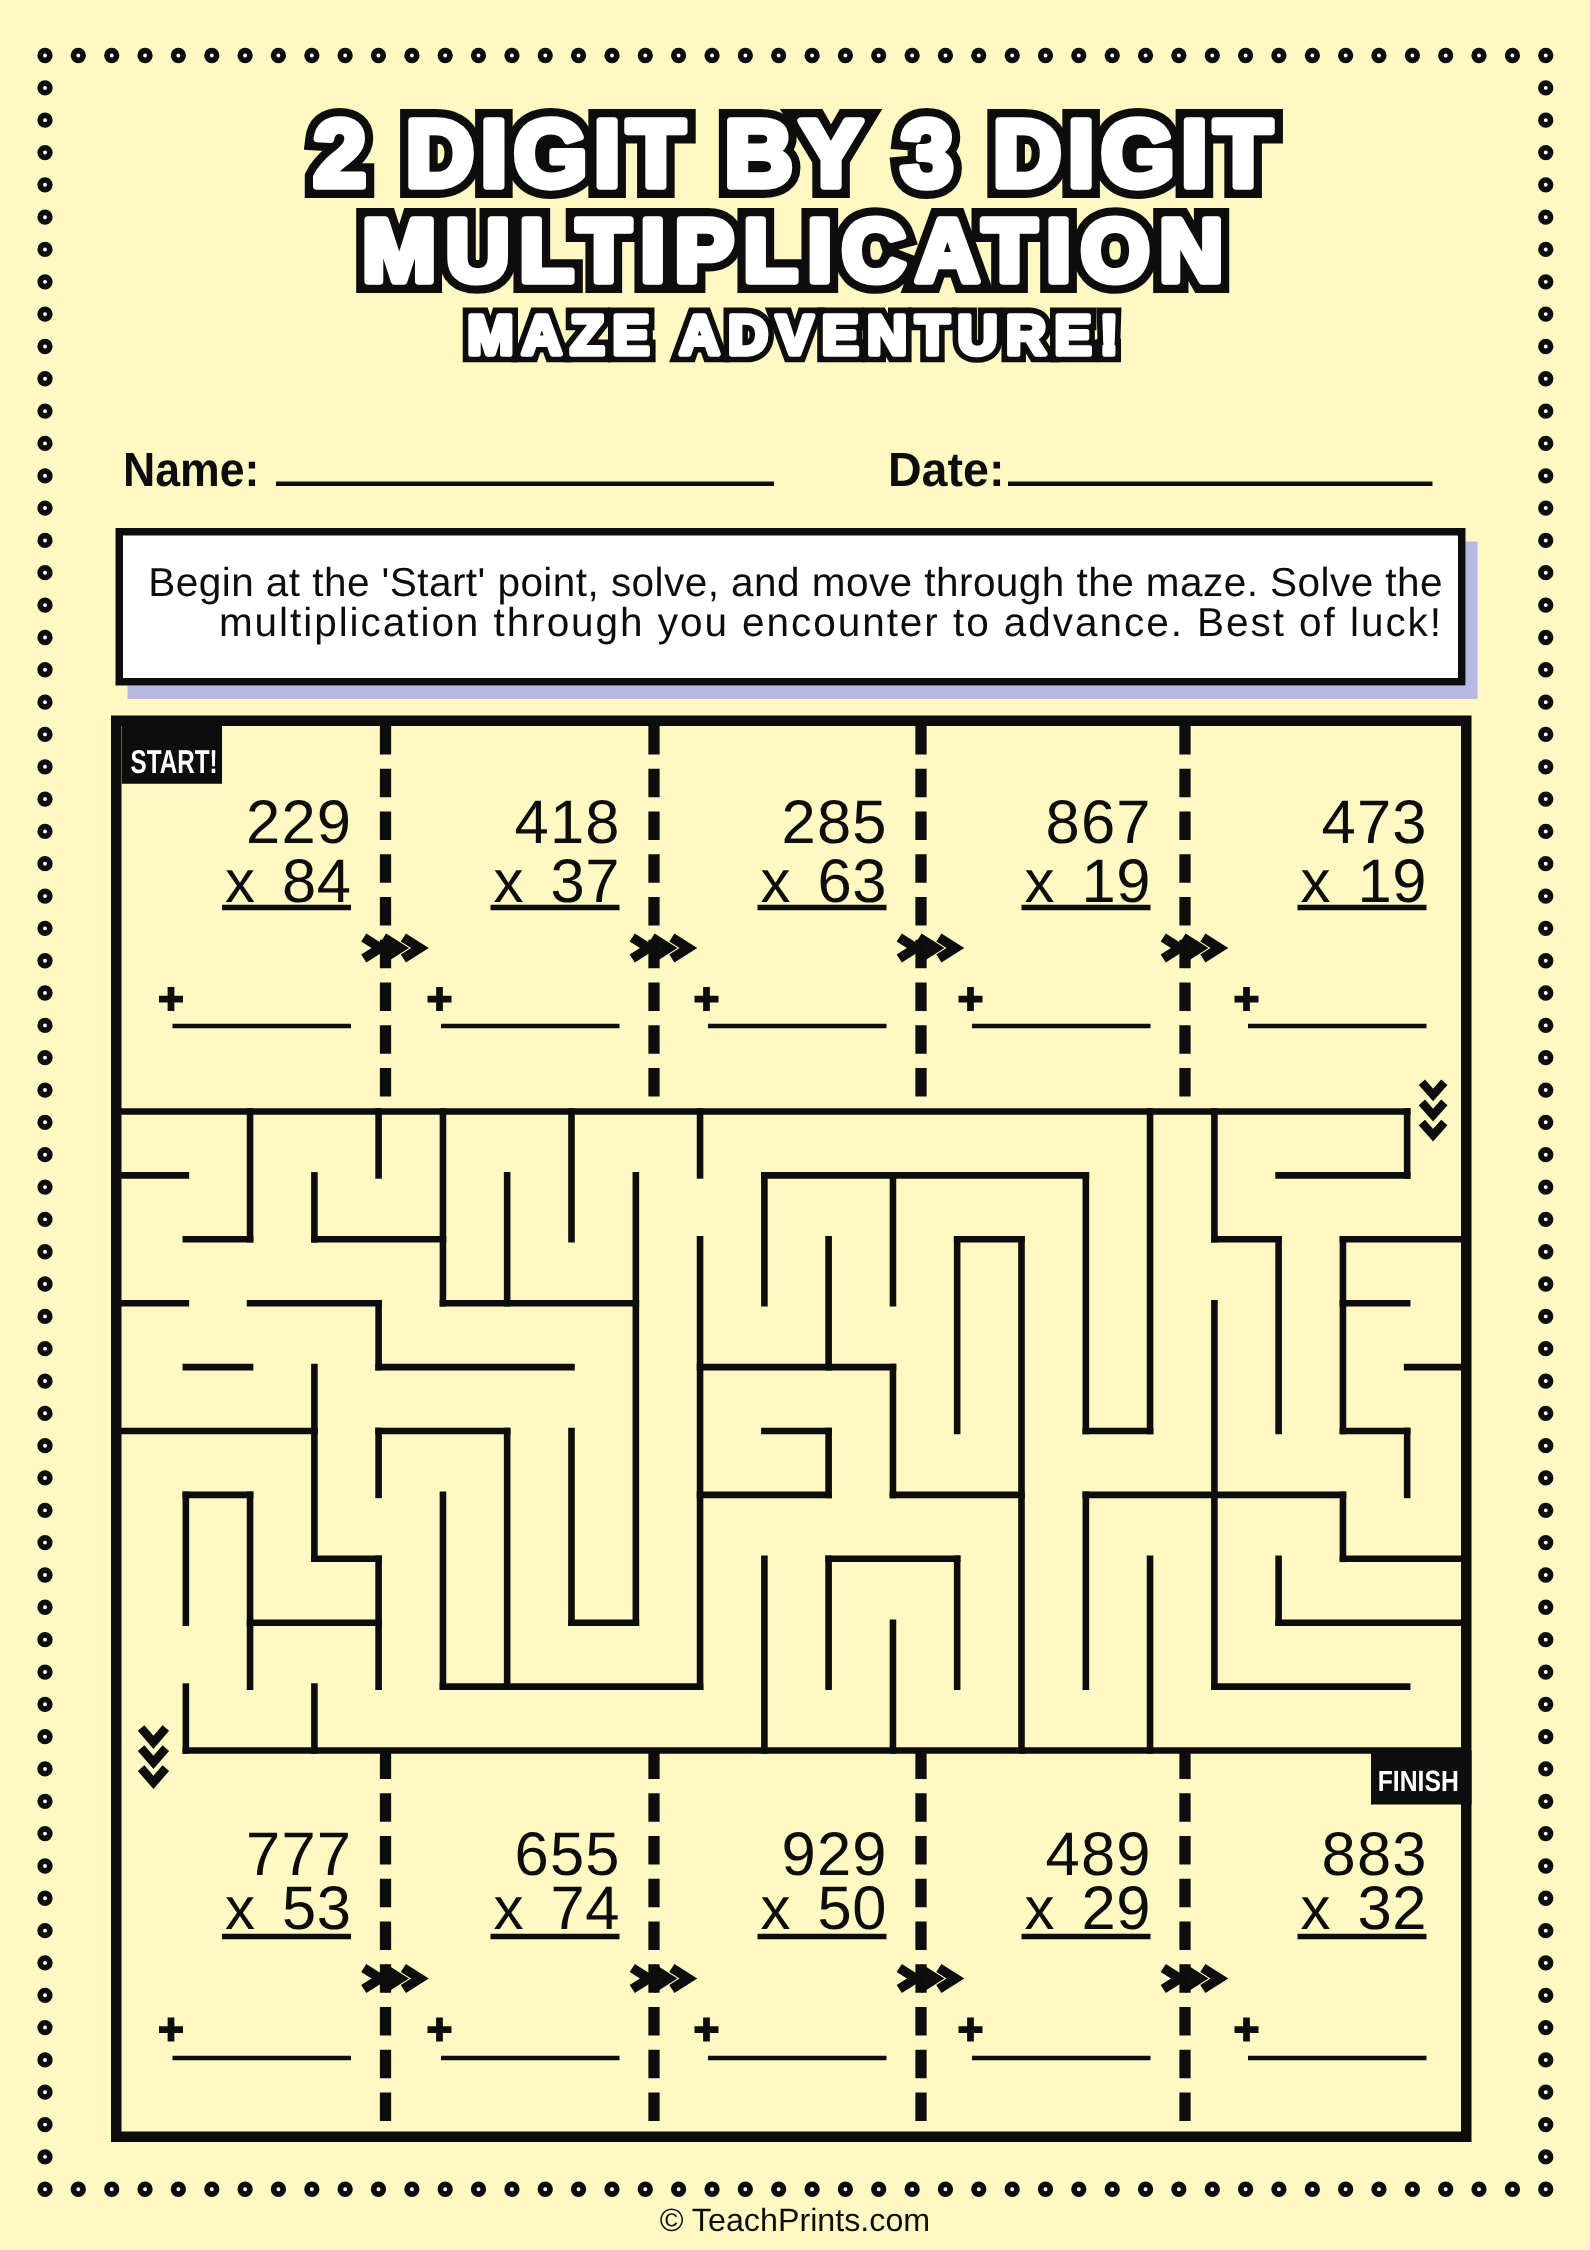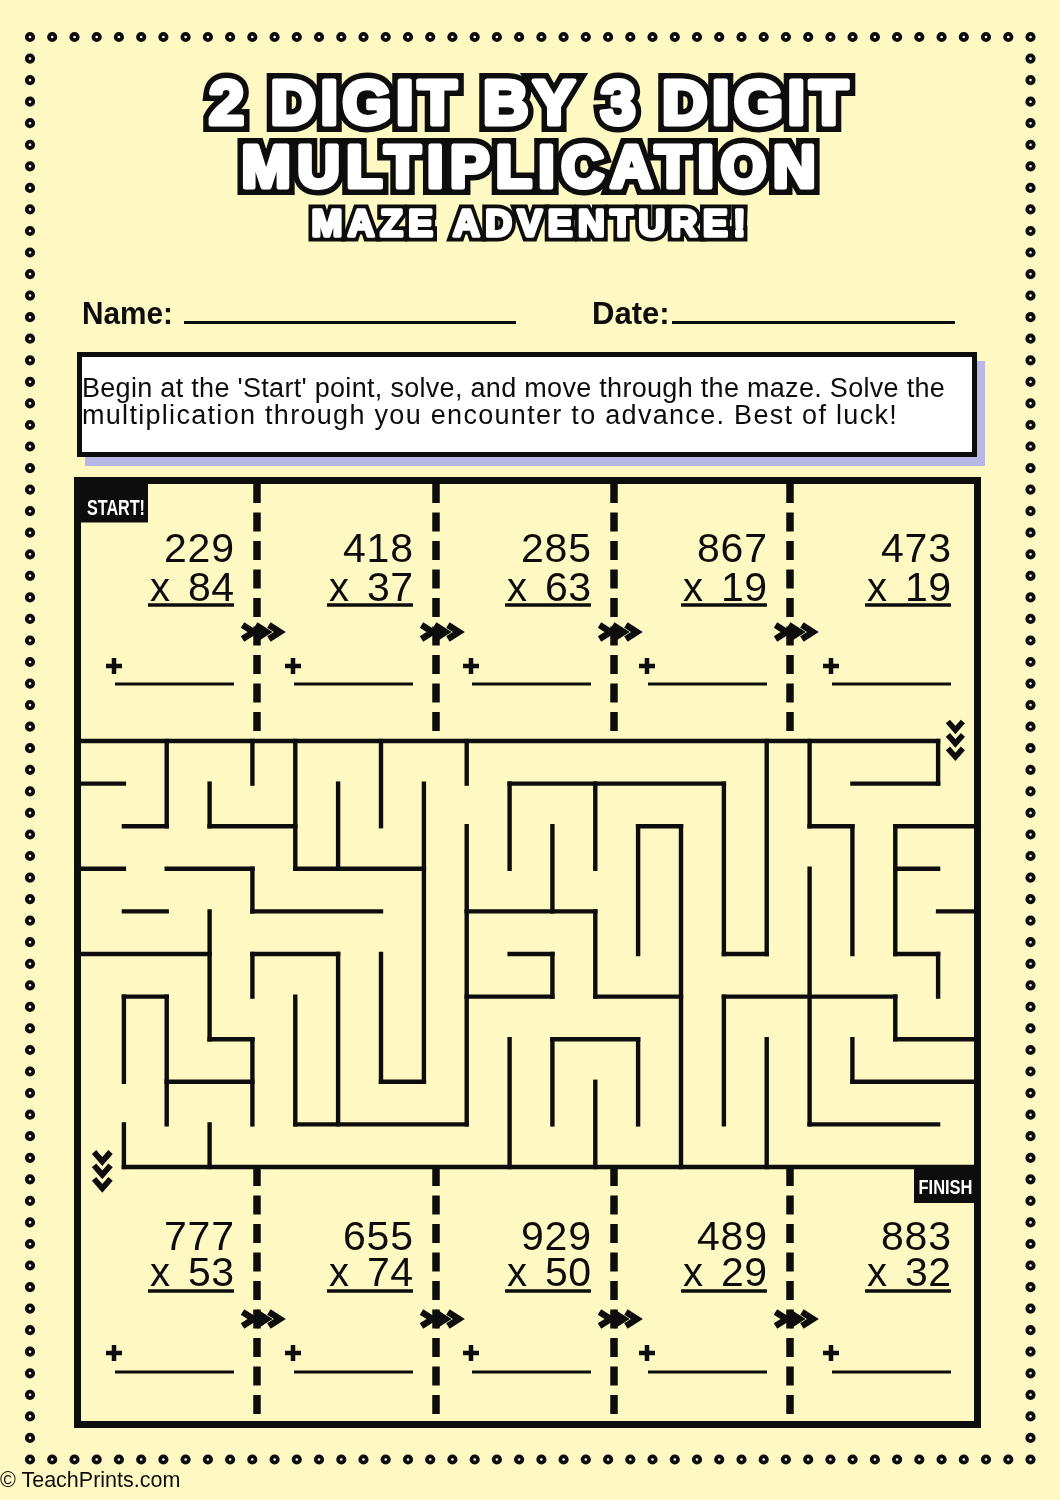--- a/index.html
+++ b/index.html
@@ -246,21 +246,21 @@
 </g>
 </svg>
 
 <div class="abs" style="left:82px;top:295px;font-size:32px;font-weight:bold;color:#0d0d0d;transform:scaleX(0.93);transform-origin:0 0">Name:</div>
 <div class="abs" style="left:184px;top:321px;width:332px;height:3px;background:#0d0d0d"></div>
 
 <div class="abs" style="left:592px;top:295px;font-size:32px;font-weight:bold;color:#0d0d0d;transform:scaleX(0.97);transform-origin:0 0">Date:</div>
 <div class="abs" style="left:672px;top:321px;width:283px;height:3px;background:#0d0d0d"></div>
 
 <div class="abs" style="left:77px;top:352px;width:890px;height:95px;border:5px solid #0d0d0d;background:#fff;box-shadow:8px 9px 0 0 #b7b8e6"></div>
-<div class="abs" style="left:82px;top:375px;width:880px;text-align:left;font-size:27px;letter-spacing:0.3px;color:#0d0d0d;line-height:26.5px;white-space:nowrap">
+<div class="abs" style="left:82px;top:375px;width:880px;text-align:right;font-size:27px;letter-spacing:0.3px;color:#0d0d0d;line-height:26.5px;white-space:nowrap">
 <div>Begin at the 'Start' point, solve, and move through the maze. Solve the</div>
 <div style="letter-spacing:1.3px">multiplication through you encounter to advance. Best of luck!</div>
 </div>
 
 <div class="abs" style="left:74px;top:477px;width:893px;height:937px;border:7px solid #0d0d0d"></div>
 
 <svg class="abs" style="left:81px;top:484px" width="68" height="39">
       <rect x="0" y="0" width="67" height="38.5" fill="#0d0d0d"></rect>
       <text x="6" y="31" font-size="22" font-weight="bold" fill="#fff" textLength="58" lengthAdjust="spacingAndGlyphs" font-family="Liberation Sans">START!</text>
     </svg>
@@ -480,14 +480,14 @@
 <line x1="852.4" y1="826.2" x2="852.4" y2="954.0"></line>
 <line x1="852.4" y1="1039.2" x2="852.4" y2="1081.8"></line>
 <line x1="895.3" y1="826.2" x2="895.3" y2="954.0"></line>
 <line x1="895.3" y1="996.6" x2="895.3" y2="1039.2"></line>
 <line x1="938.1" y1="741.0" x2="938.1" y2="783.6"></line>
 <line x1="938.1" y1="954.0" x2="938.1" y2="996.6"></line>
         </g>
 </g>
 </svg>
 
-<div class="abs" style="left:0;top:1468px;width:1060px;font-size:21.5px;color:#0d0d0d">© TeachPrints.com</div>
+<div class="abs" style="left:0;top:1468px;width:1060px;text-align:center;font-size:21.5px;color:#0d0d0d">© TeachPrints.com</div>
 </div>
 
 </body></html>

